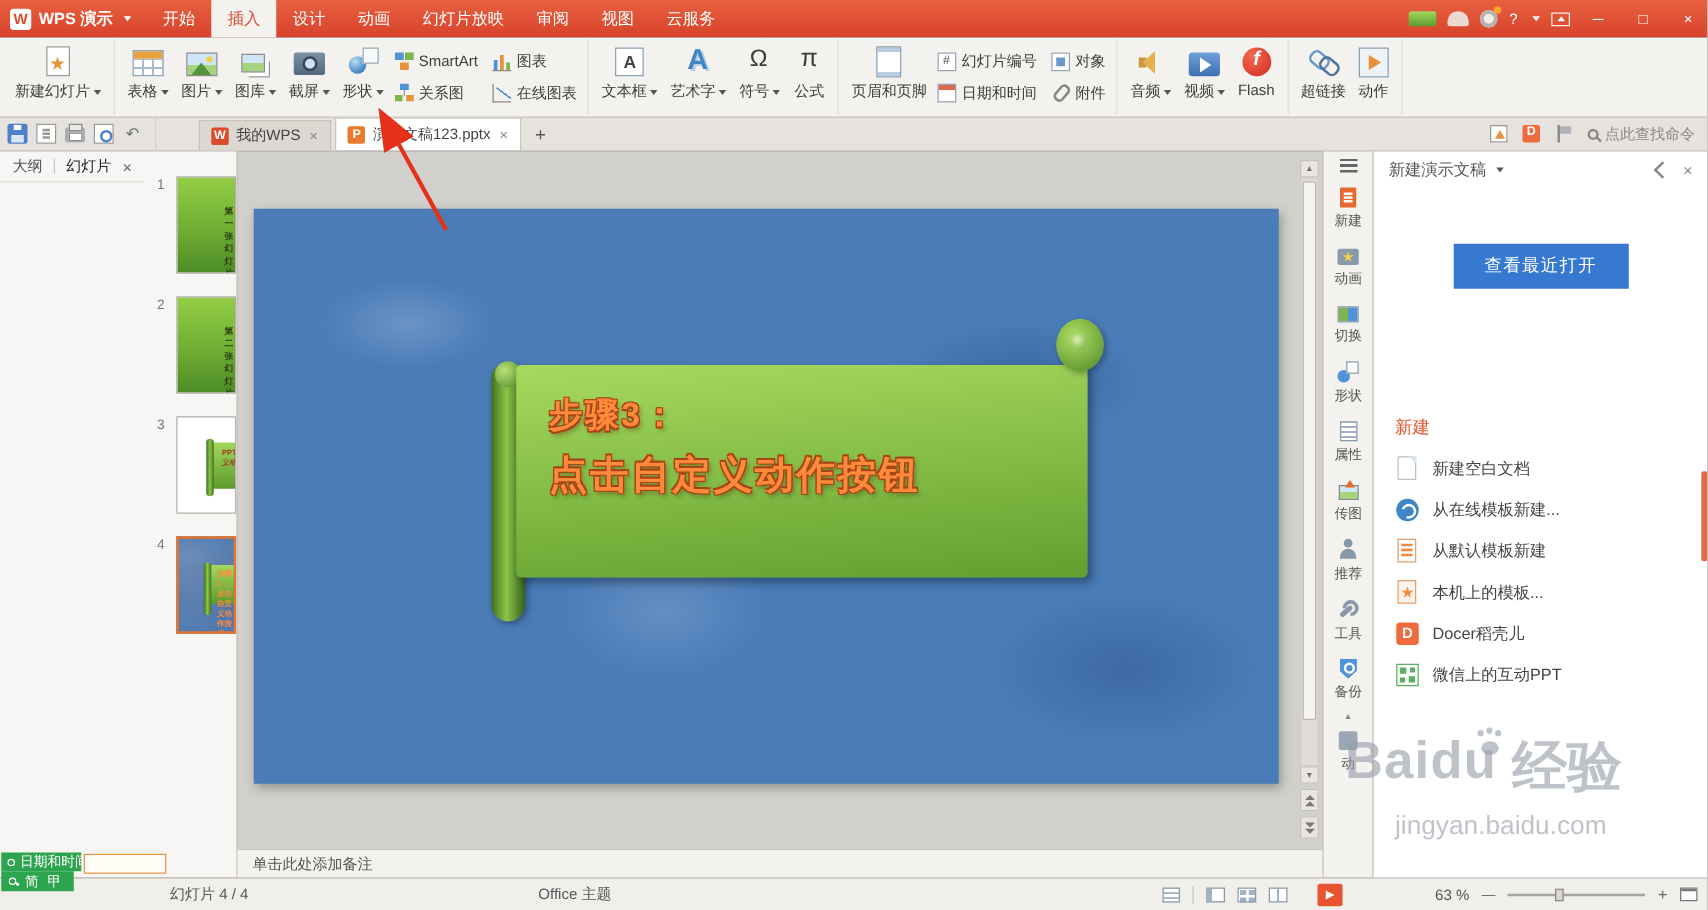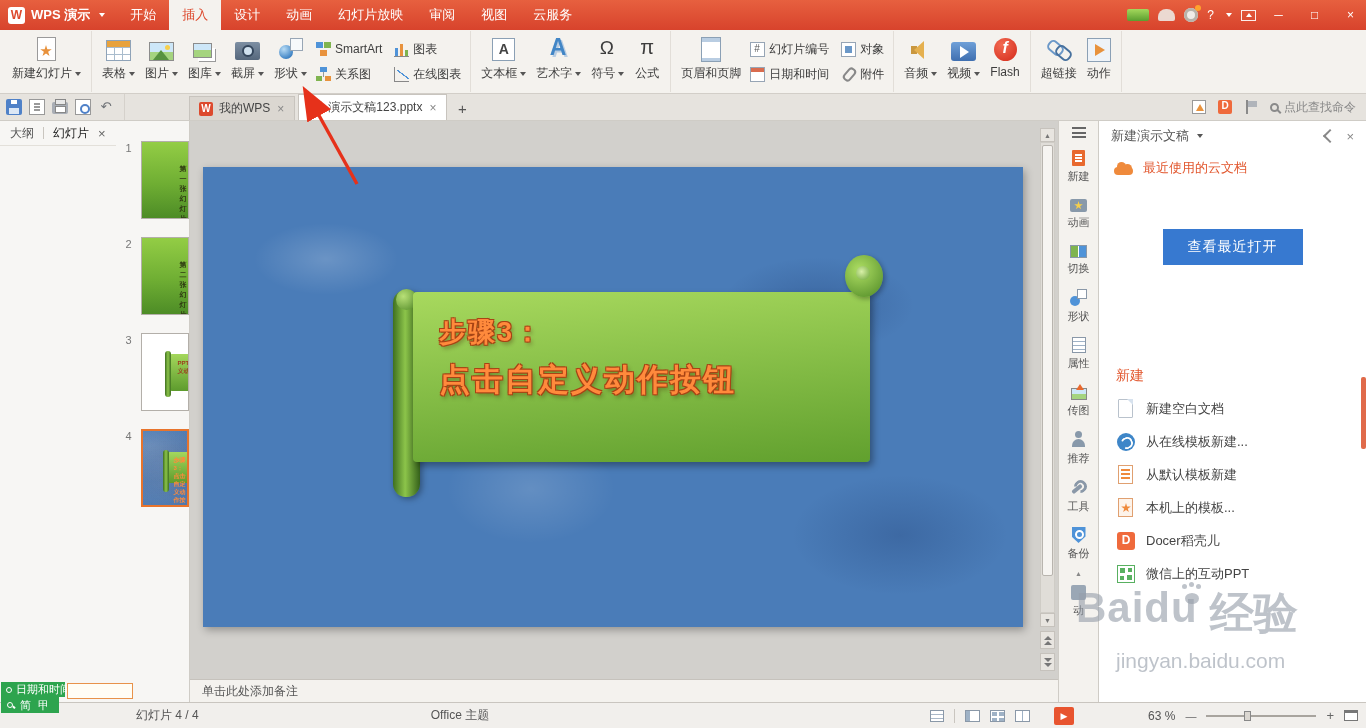--- a/index.html
+++ b/index.html
@@ -88,21 +88,21 @@
 .qa-save:before{content:"";position:absolute;left:3px;bottom:1px;width:10px;height:6px;background:#dce7f5}
 .qa-save:after{content:"";position:absolute;left:5px;top:1px;width:6px;height:4px;background:#fff}
 .qa-export{border:1px solid #999;background:#fff}
 .qa-export:after{content:"";position:absolute;left:4px;top:3px;width:6px;height:2px;background:#999;box-shadow:0 3px 0 #999,0 6px 0 #999}
 .qa-print{background:#a8adb5;border-radius:2px;height:12px;margin-top:2px}
 .qa-print:before{content:"";position:absolute;left:3px;top:-3px;width:9px;height:4px;background:#e8e8e8;border:1px solid #888}
 .qa-print:after{content:"";position:absolute;left:3px;bottom:1px;width:9px;height:5px;background:#fff;border:1px solid #888}
 .qa-preview{border:1px solid #999;background:#fff}
 .qa-preview:after{content:"";position:absolute;right:0;bottom:0;width:6px;height:6px;border:2px solid #4f81c8;border-radius:50%}
 .qa-undo{color:#6f7277;font-size:13px;text-align:center;line-height:15px}
-.doctabs{display:flex;align-items:flex-end;height:100%;margin-left:64px}
+.doctabs{display:flex;align-items:flex-end;height:100%;margin-left:34px}
 .dtab{display:flex;align-items:center;gap:6px;height:24px;padding:0 9px;background:#dbd7d1;border:1px solid #c8c4be;border-bottom:none;margin-right:3px;color:#444}
 .dtab.active{background:#fff;height:26px}
 .dticon{width:14px;height:14px;border-radius:2px;background:#dd4a2e;position:relative;flex:none}
 .dticon:after{position:absolute;left:0;right:0;top:1px;text-align:center;color:#fff;font-size:10px;font-weight:bold}
 .dticon.w:after{content:"W"}
 .dticon.p{background:#e87a2e}
 .dticon.p:after{content:"P"}
 .tclose{color:#888;font-size:12px;padding:0 1px}
 .tab-plus{width:24px;height:24px;display:flex;align-items:center;justify-content:center;font-size:15px;color:#555}
 .tr-right{margin-left:auto;display:flex;align-items:center;gap:12px;padding:0 10px;height:100%;color:#777}
@@ -632,24 +632,20 @@
 
     <div class="taskpane">
       <div class="tp-head">
         <span>新建演示文稿</span>
         <span class="car"></span>
         <span class="tp-head-right">
           <span class="tp-expand"></span>
           <span>×</span>
         </span>
       </div>
-      <div class="tp-cloud">
-        <span class="tpi tpi-cloud"></span>
-        <span>最近使用的云文档</span>
-      </div>
       <button class="tp-btn">查看最近打开</button>
       <div class="tp-new">新建</div>
       <div class="tp-item">
           <span class="tpi tpi-blank"></span>
           <span>新建空白文档</span>
         </div>
       <div class="tp-item">
           <span class="tpi tpi-online"></span>
           <span>从在线模板新建...</span>
         </div>

